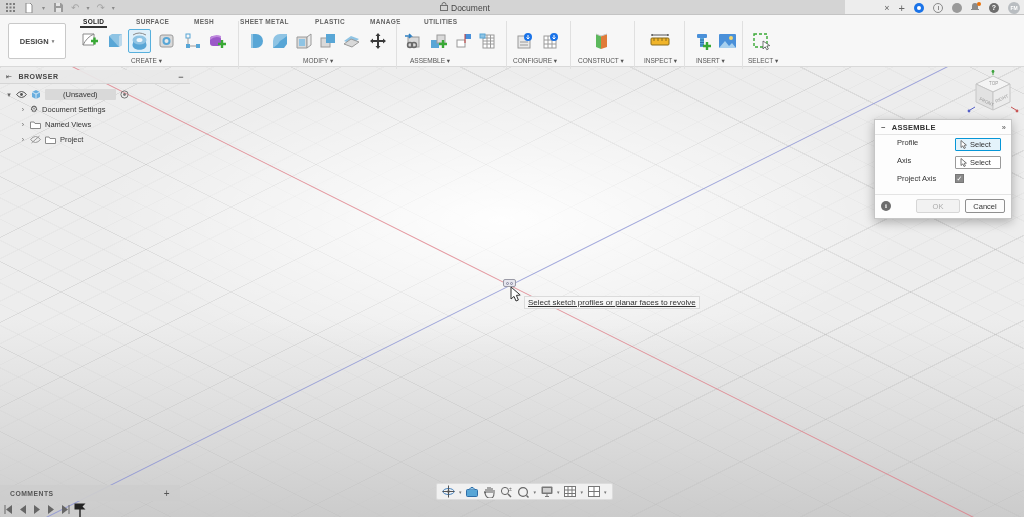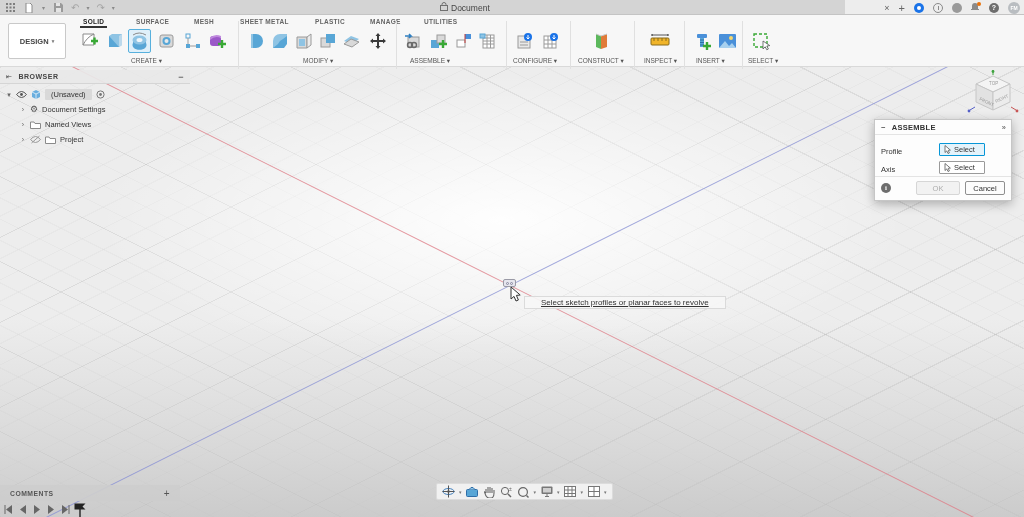--- a/index.html
+++ b/index.html
@@ -61,46 +61,46 @@
   }
   .axis { position:absolute; width:1700px; height:1px; left:-340px; }
   .axis.red  { top:218px; background:rgba(222,125,135,.8); transform:rotate(26.57deg); }
   .axis.blue { top:218px; background:rgba(138,145,213,.8); transform:rotate(-26.57deg); }
   .origin-marker { position:absolute; left:503px; top:212px; width:13px; height:8px;
                    border:1px solid #9a9aa6; border-radius:2px; background:#e6e6ee;
                    display:flex; align-items:center; justify-content:center; gap:1px; }
   .origin-marker i { width:3px; height:3px; border:1px solid #8888a0; border-radius:50%; display:block; }
   .cursor { position:absolute; left:510px; top:219px; z-index:30; }
   .tooltip { position:absolute; left:524px; top:229px; background:rgba(246,246,246,.92);
-             border:1px solid rgba(200,200,200,.6); padding:1px 16px; font-size:8px; color:#333;
+             border:1px solid rgba(200,200,200,.6); padding:1px 3px; font-size:8px; color:#333;
              text-decoration:underline; white-space:nowrap; }
 
   
   .browser { position:absolute; left:0; top:70px; width:190px; z-index:20; font-size:7.5px; color:#333; }
   .browser-hd { height:14px; background:rgba(232,232,232,.92); border-bottom:1px solid #d5d5d5;
                 display:flex; align-items:center; padding:0 6px; gap:6px; color:#444;
                 font-weight:bold; letter-spacing:.5px; font-size:7px; }
   .browser-hd .minus { margin-left:auto; color:#666; font-size:9px; }
   .brow { position:absolute; left:0; display:flex; align-items:center; gap:4px; height:13px; white-space:nowrap; }
   .chev { color:#666; font-size:7px; width:6px; text-align:center; }
-  .root-name { background:#d9d9d9; padding:1px 6px; border-radius:1px; }
+  .root-name { background:#d9d9d9; padding:1px 18px; border-radius:1px; }
   .eye-ic svg, .folder-ic svg, .cube-ic svg, .gear-ic, .target-ic svg { display:block; }
   .gear-ic { font-size:9px; color:#555; line-height:9px; }
 
   
   .viewcube { position:absolute; left:962px; top:70px; width:62px; height:50px; z-index:20; }
 
   
   .dialog { position:absolute; left:874px; top:119px; width:138px; background:#fdfdfd;
             border:1px solid #c6c6c6; box-shadow:0 3px 10px rgba(0,0,0,.28); z-index:25; font-size:7.5px; color:#333; }
   .dlg-hd { height:15px; display:flex; align-items:center; padding:0 6px; gap:6px;
             border-bottom:1px solid #e4e4e4; font-weight:bold; letter-spacing:.3px; }
   .dlg-hd .min { color:#555; }
   .dlg-hd .more { margin-left:auto; color:#777; letter-spacing:-1px; }
-  .dlg-row { display:flex; align-items:flex-end; padding:0 6px; height:18px; }
+  .dlg-row { display:flex; align-items:flex-start; padding:0 6px; height:18px;margin-left:16px; }
   .dlg-row .lbl { width:58px; }
   .sel-btn { height:13px; width:46px; display:inline-flex; align-items:center; gap:3px; padding:0 4px;
              background:#fff; border:1px solid #9a9a9a; border-radius:1px; }
   .sel-btn.hot { background:#e4f3fb; border:1px solid #0696d7; }
   .checkbox { width:9px; height:9px; background:#8a8a8a; border:1px solid #777; display:inline-flex;
               align-items:center; justify-content:center; color:#fff; font-size:7px; line-height:7px; }
   .op-select { height:14px; flex:1; display:flex; align-items:center; gap:3px; padding:0 3px;
                background:#fff; border:1px solid #ababab; border-radius:1px; }
   .op-select .caret { margin-left:auto; color:#666; font-size:6px; }
   .dlg-ft { display:flex; align-items:center; padding:4px 6px 5px; gap:5px; border-top:1px solid #e4e4e4; margin-top:2px; }
@@ -506,20 +506,24 @@
     </div>
     <div class="dlg-row">
       <span class="lbl">Axis</span>
       <span class="sel-btn">
         <svg width="7" height="9">
             <path d="M1 0.5 l0 7 1.8 -1.6 1.2 2.6 1.4 -0.6 -1.2 -2.6 2.2 -0.2 z" fill="#fff" stroke="#555" stroke-width="0.8"></path>
           </svg>
         <span>Select</span>
       </span>
     </div>
+    <div class="dlg-row">
+      <span class="lbl">Project Axis</span>
+      <span class="checkbox">✓</span>
+    </div>
     <div class="dlg-ft">
       <span class="info-ic">i</span>
       <span class="btn btn-ok">OK</span>
       <span class="btn btn-cancel">Cancel</span>
     </div>
   </div>
 
   <div class="comments">
     <span>COMMENTS</span>
     <span class="plus">+</span>

